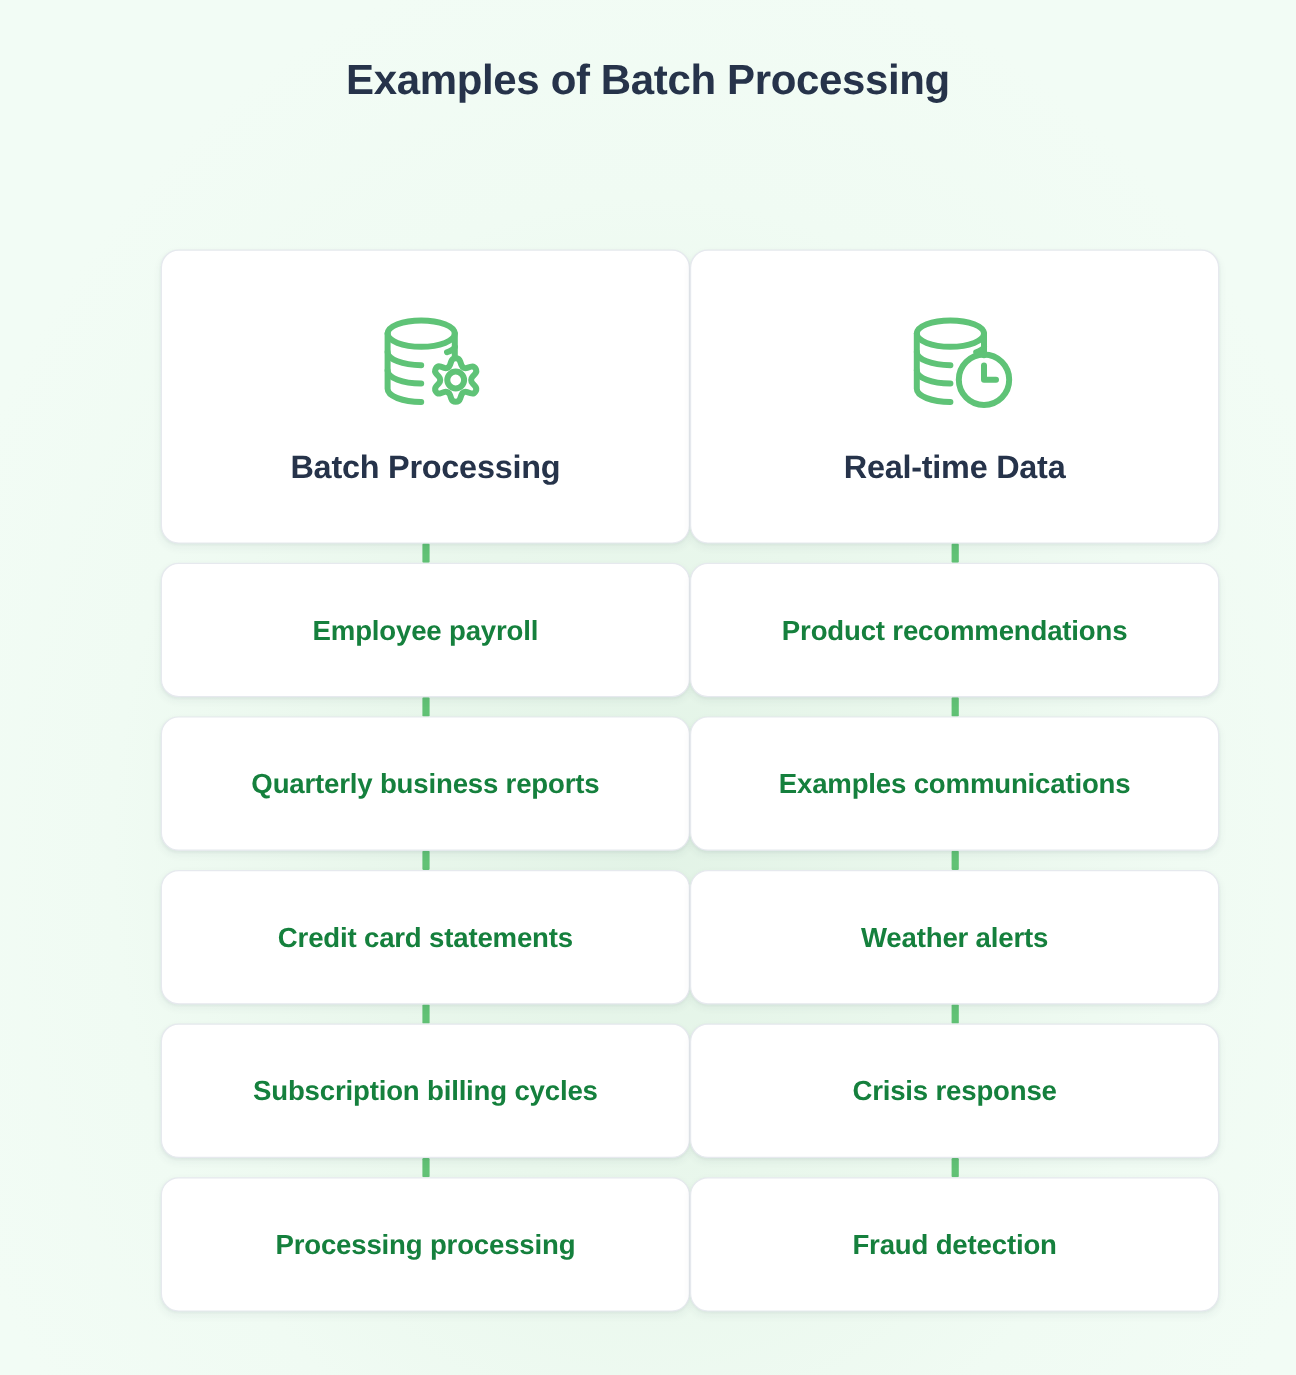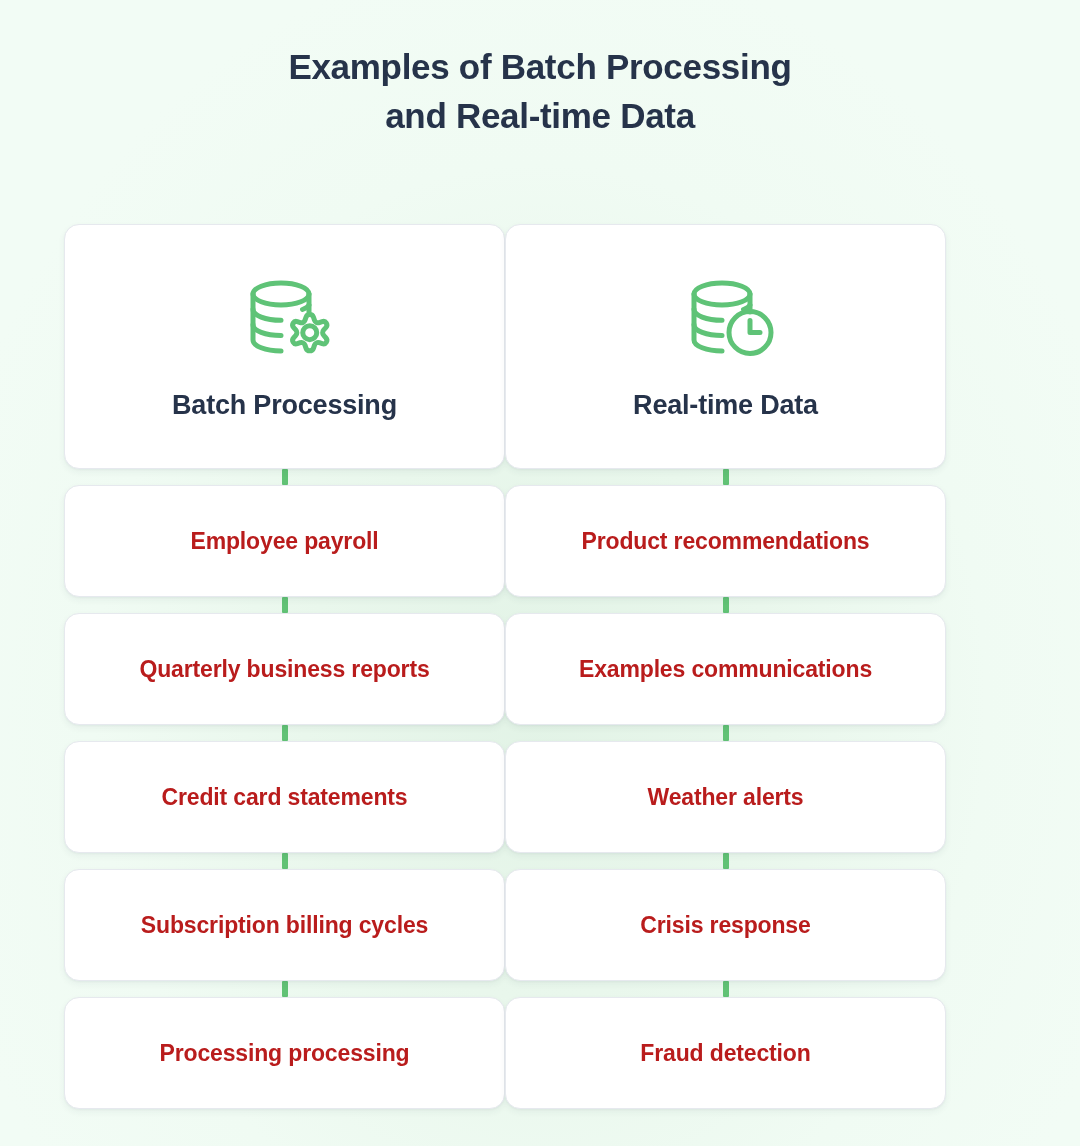--- a/index.html
+++ b/index.html
@@ -41,25 +41,25 @@
     font-size: 35px;
     font-weight: 700;
     letter-spacing: -0.3px;
     line-height: 49px;
     color: #26334a;
   }
 
   
   .columns {
     position: absolute;
-    top: 224px;
+    top: 208px;
     left: 64px;
     width: 952px;
     display: flex;
-    justify-content: flex-start;
+    justify-content: flex-end;
   }
   .column {
     width: 441px;
     display: flex;
     flex-direction: column;
     align-items: stretch;
   }
 
   
   .card {
@@ -95,21 +95,21 @@
   .card-item {
     height: 112px;
     display: flex;
     align-items: center;
     justify-content: center;
     padding: 0 18px;
   }
   .item-label {
     font-size: 23px;
     font-weight: 700;
-    color: #b91c1c;
+    color: #15803d;
     letter-spacing: -0.15px;
     text-align: center;
     line-height: 28px;
   }
 
   
   .connector {
     height: 16px;
     display: flex;
     align-items: center;
@@ -122,21 +122,20 @@
     border-radius: 1px;
   }
 </style>
 </head>
 <body>
 
 <div id="infographic">
 
   <div class="title-wrap">
     <span class="title-line">Examples of Batch Processing</span>
-    <span class="title-line">and Real-time Data</span>
   </div>
 
   <div class="columns">
 
     <div class="column">
 
       <div class="card card-header">
         <svg class="card-icon" viewBox="0 0 96 96" fill="none">
           <g stroke="#5fc377" stroke-width="5" stroke-linecap="round" stroke-linejoin="round">
             <ellipse cx="44" cy="22" rx="28" ry="11"></ellipse>

